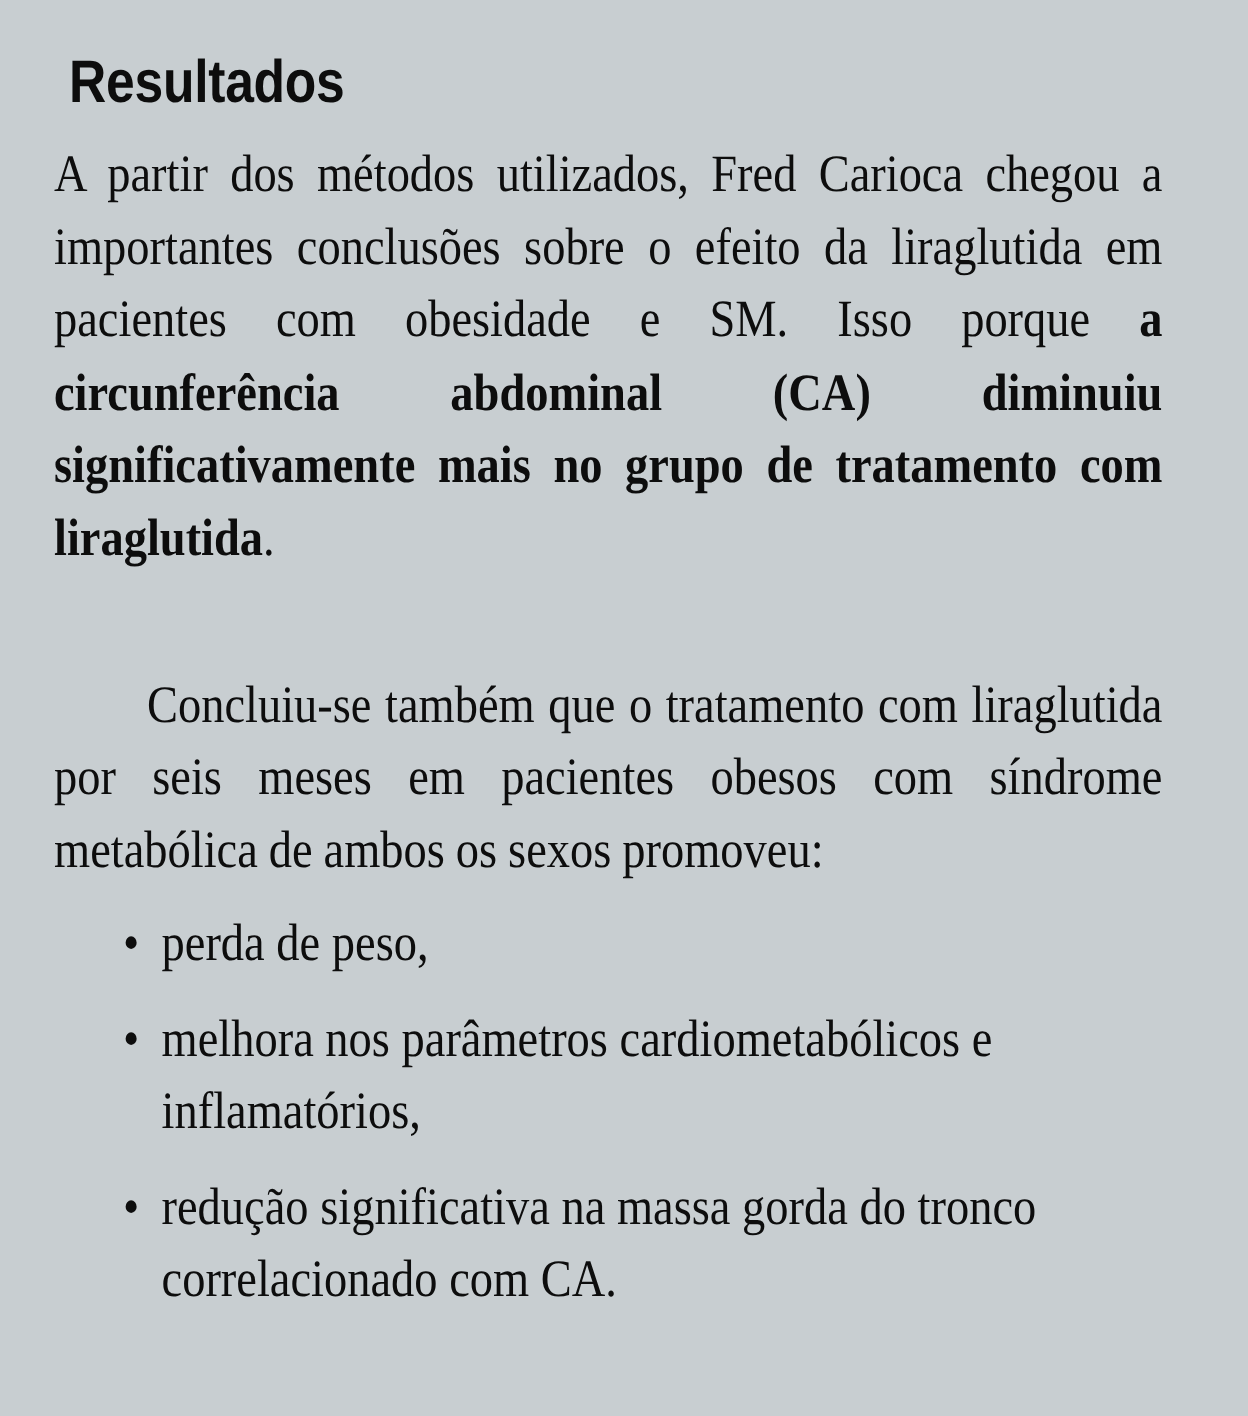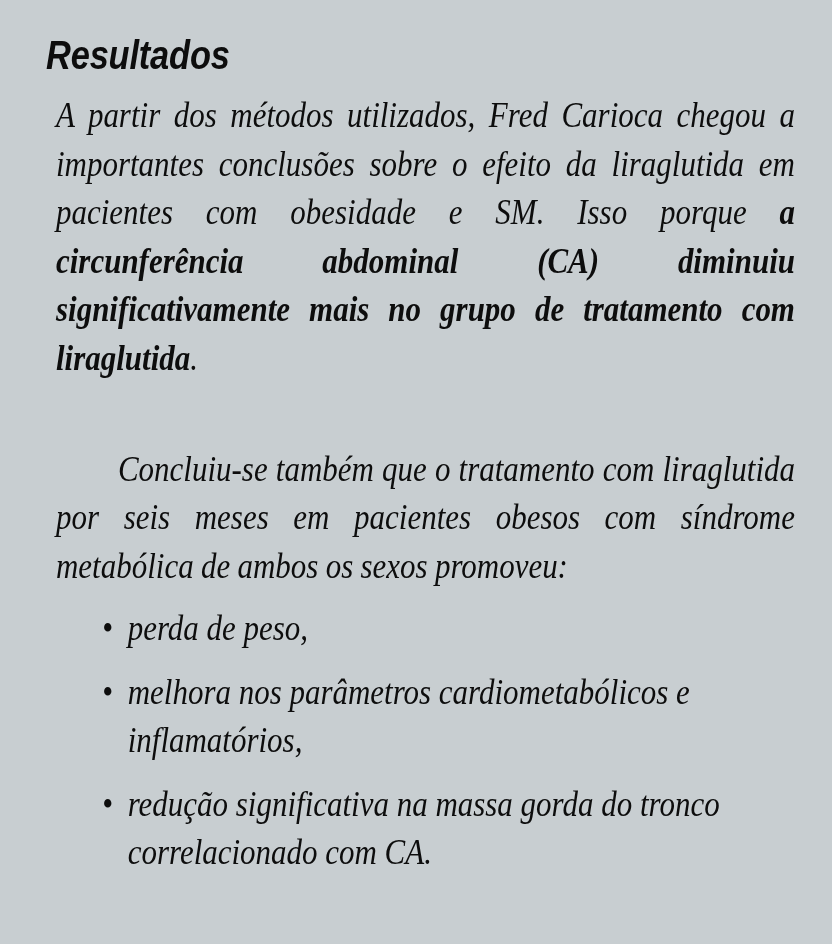--- a/index.html
+++ b/index.html
@@ -17,21 +17,20 @@
     color: #0d0d0d;
     -webkit-font-smoothing: antialiased;
   }
 
   .page {
     position: relative;
     width: 829px;
     height: 944px;
     background: #c8ced1;
     box-sizing: border-box;
-    font-style: italic;
   }
 
   
   .section-heading {
     position: absolute;
     left: 46px;
     top: 30px;
     width: 740px;
     margin: 0;
     font-family: "Liberation Sans", "DejaVu Sans", sans-serif;
@@ -41,21 +40,21 @@
     letter-spacing: -0.2px;
     color: #0d0d0d;
     transform: scaleX(0.86);
     transform-origin: left top;
     white-space: nowrap;
   }
 
   
   .body-block {
     position: absolute;
-    left: 56px;
+    left: 36px;
     top: 92px;
     width: 739px;
   }
 
   .para {
     margin: 0;
     font-size: 35px;
     line-height: 48.5px;
     text-align: justify;
     text-justify: inter-word;

